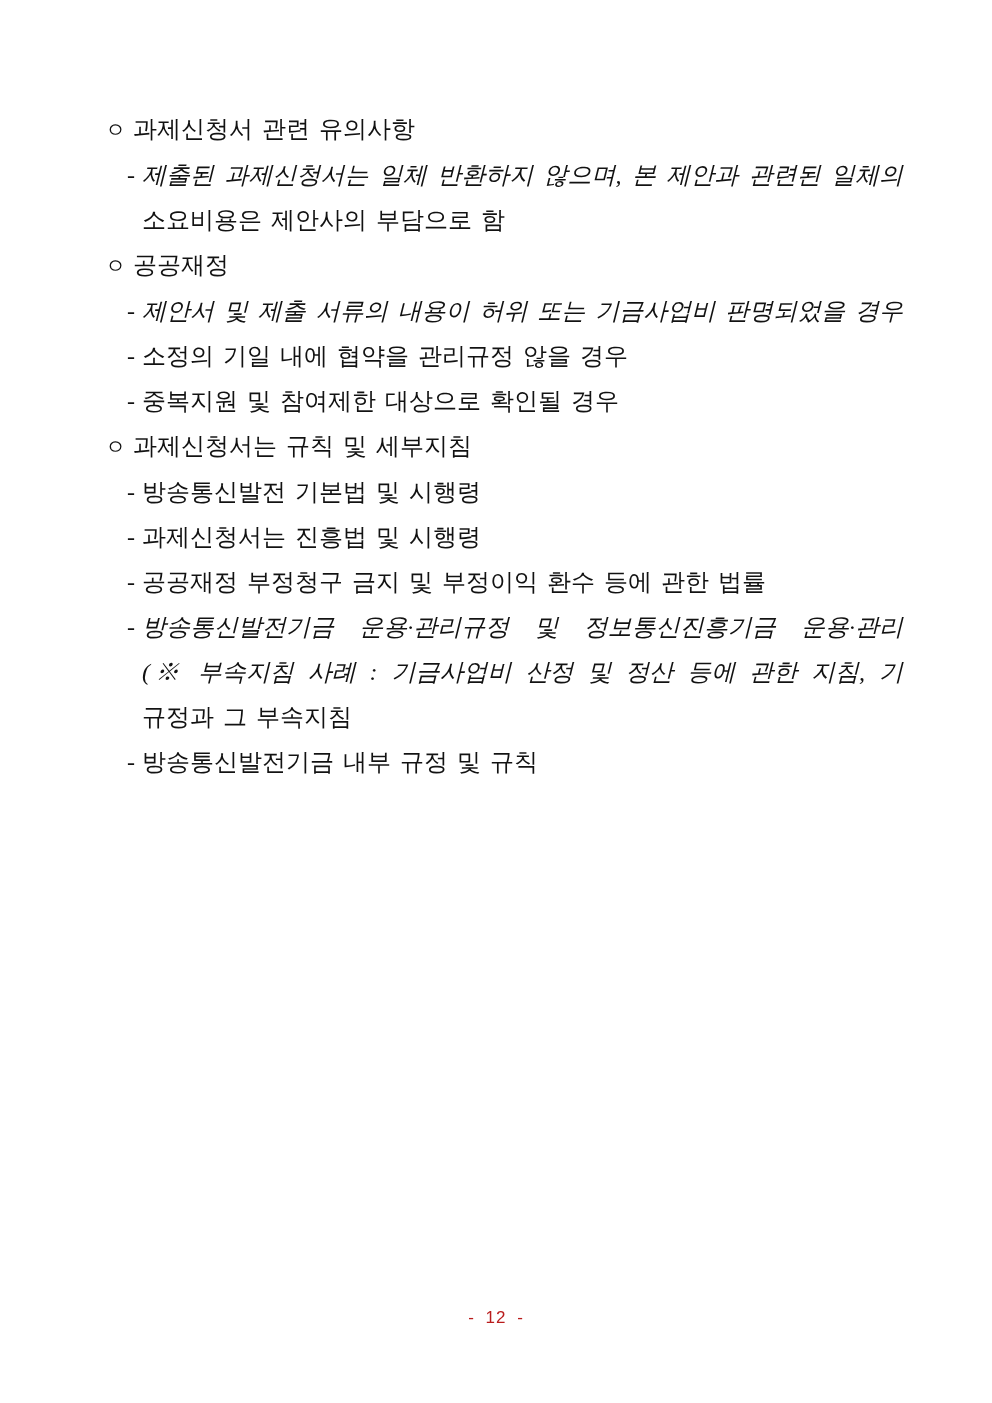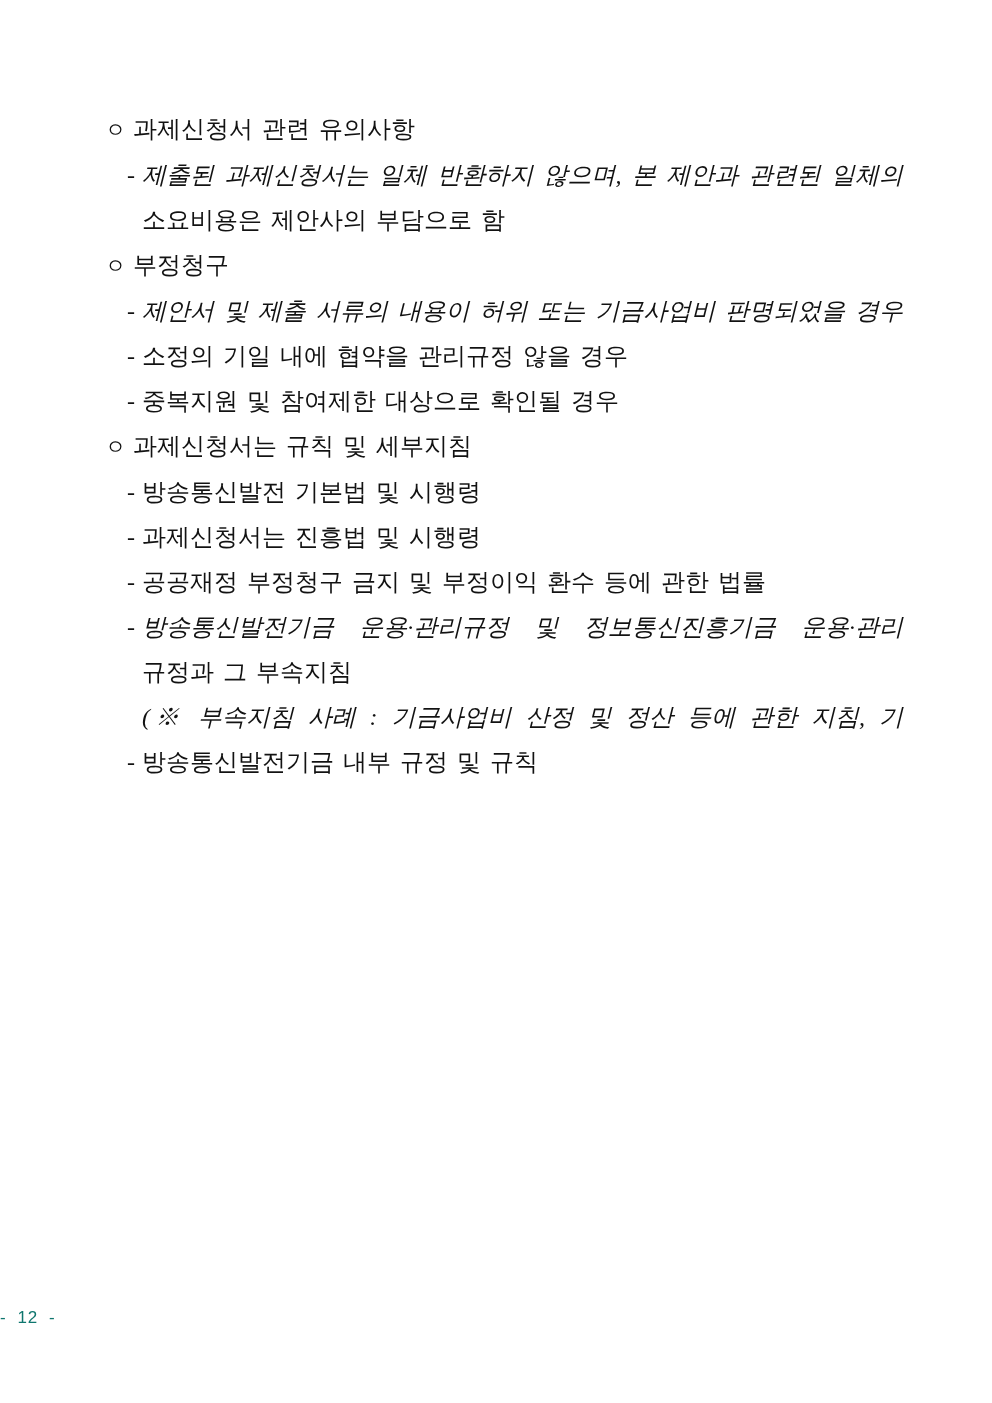--- a/index.html
+++ b/index.html
@@ -54,25 +54,25 @@
   .row.justify .text {
     text-align: justify;
     text-align-last: justify;
     font-style: italic;
   }
   .footer {
     position: absolute;
     left: 0;
     right: 0;
     top: 1308px;
-    text-align: left;
+    text-align: center;
     font-size: 17px;
     word-spacing: 5px;
     letter-spacing: 1px;
-    color: #0f766e;
+    color: #b91c1c;
     font-family: "Liberation Sans", "DejaVu Sans", sans-serif;
   }
 </style>
 </head>
 <body>
 
 <div class="page">
 
   <div class="content">
 
@@ -85,21 +85,21 @@
       <span class="marker">-</span>
       <span class="text">제출된 과제신청서는 일체 반환하지 않으며, 본 제안과 관련된 일체의</span>
     </div>
 
     <div class="row cont">
       <span class="text">소요비용은 제안사의 부담으로 함</span>
     </div>
 
     <div class="row circle">
       <span class="marker">ㅇ</span>
-      <span class="text">부정청구</span>
+      <span class="text">공공재정</span>
     </div>
 
     <div class="row dash justify">
       <span class="marker">-</span>
       <span class="text">제안서 및 제출 서류의 내용이 허위 또는 기금사업비 판명되었을 경우</span>
     </div>
 
     <div class="row dash">
       <span class="marker">-</span>
       <span class="text">소정의 기일 내에 협약을 관리규정 않을 경우</span>
@@ -128,26 +128,26 @@
     <div class="row dash">
       <span class="marker">-</span>
       <span class="text">공공재정 부정청구 금지 및 부정이익 환수 등에 관한 법률</span>
     </div>
 
     <div class="row dash justify">
       <span class="marker">-</span>
       <span class="text">방송통신발전기금 운용·관리규정 및 정보통신진흥기금 운용·관리</span>
     </div>
 
+    <div class="row cont justify">
+      <span class="text">(※ 부속지침 사례 : 기금사업비 산정 및 정산 등에 관한 지침, 기</span>
+    </div>
+
     <div class="row cont">
       <span class="text">규정과 그 부속지침</span>
-    </div>
-
-    <div class="row cont justify">
-      <span class="text">(※ 부속지침 사례 : 기금사업비 산정 및 정산 등에 관한 지침, 기</span>
     </div>
 
 
     <div class="row dash">
       <span class="marker">-</span>
       <span class="text">방송통신발전기금 내부 규정 및 규칙</span>
     </div>
 
   </div>
 

